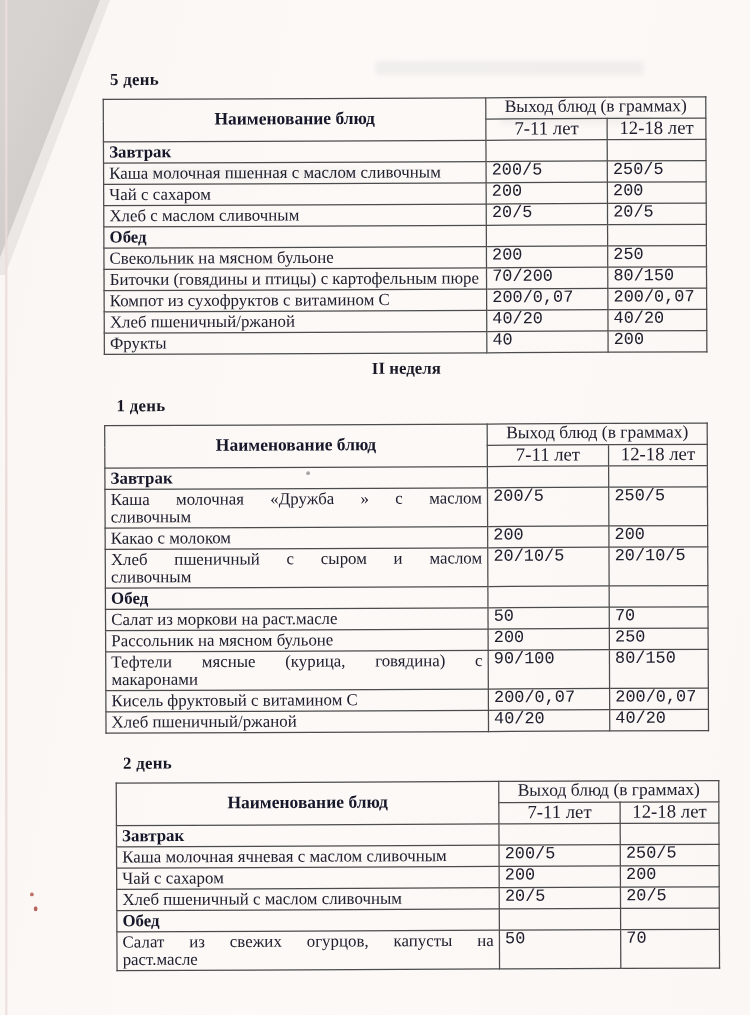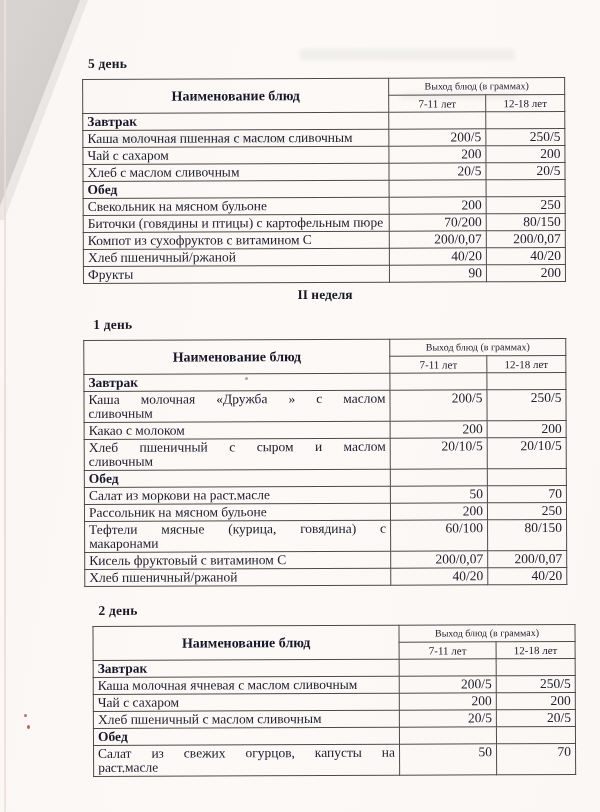--- a/index.html
+++ b/index.html
@@ -54,25 +54,25 @@
   }
   col.c-name{width:306px;} col.c-a1{width:97px;} col.c-a2{width:79px;}
   th,td{
     border:1px solid #4c4c4c;
     font-size:13.5px;line-height:14px;
     padding:1px 4px;vertical-align:top;
     color:#20202f;
   }
   th{font-weight:400;text-align:center;}
   .h-name{font-weight:700;font-size:14px;vertical-align:middle;color:#17172a;}
-  .h-out{font-size:10px;}
-  .h-age{font-size:11px;}
+  .h-out{font-size:14px;}
+  .h-age{font-size:15px;}
   td.name{text-align:left;}
   td.bold{font-weight:700;color:#17172a;}
-  td.val{text-align:right;}
+  td.val{text-align:left;font-family:Liberation Mono, monospace;}
   td.justify{text-align:justify;text-align-last:left;}
   td.spread{text-align:justify;text-align-last:left;word-spacing:.48em;}
   .week-label{
     text-align:center;font-weight:700;font-size:13.5px;line-height:15px;
     margin:4px 0 14px 0;color:#191926;
   }
   .sec2{margin-top:0;}
   .sec3{margin-top:16px;margin-left:8px;}
   .sec2 .day-label{margin-left:10px;}
   .sec3 .day-label{margin-left:6px;}
@@ -152,21 +152,21 @@
               <td class="val">200/0,07</td>
               <td class="val">200/0,07</td>
             </tr>
             <tr>
               <td class="name">Хлеб пшеничный/ржаной</td>
               <td class="val">40/20</td>
               <td class="val">40/20</td>
             </tr>
             <tr>
               <td class="name">Фрукты</td>
-              <td class="val">90</td>
+              <td class="val">40</td>
               <td class="val">200</td>
             </tr>
           </tbody>
       </table>
     </section>
 
     <div class="week-label">II неделя</div>
 
     <section class="sec2">
       <div class="day-label">1 день</div>
@@ -217,21 +217,21 @@
               <td class="val">50</td>
               <td class="val">70</td>
             </tr>
             <tr>
               <td class="name">Рассольник на мясном бульоне</td>
               <td class="val">200</td>
               <td class="val">250</td>
             </tr>
             <tr>
               <td class="name spread">Тефтели мясные (курица, говядина) с макаронами</td>
-              <td class="val">60/100</td>
+              <td class="val">90/100</td>
               <td class="val">80/150</td>
             </tr>
             <tr>
               <td class="name">Кисель фруктовый с витамином С</td>
               <td class="val">200/0,07</td>
               <td class="val">200/0,07</td>
             </tr>
             <tr>
               <td class="name">Хлеб пшеничный/ржаной</td>
               <td class="val">40/20</td>

